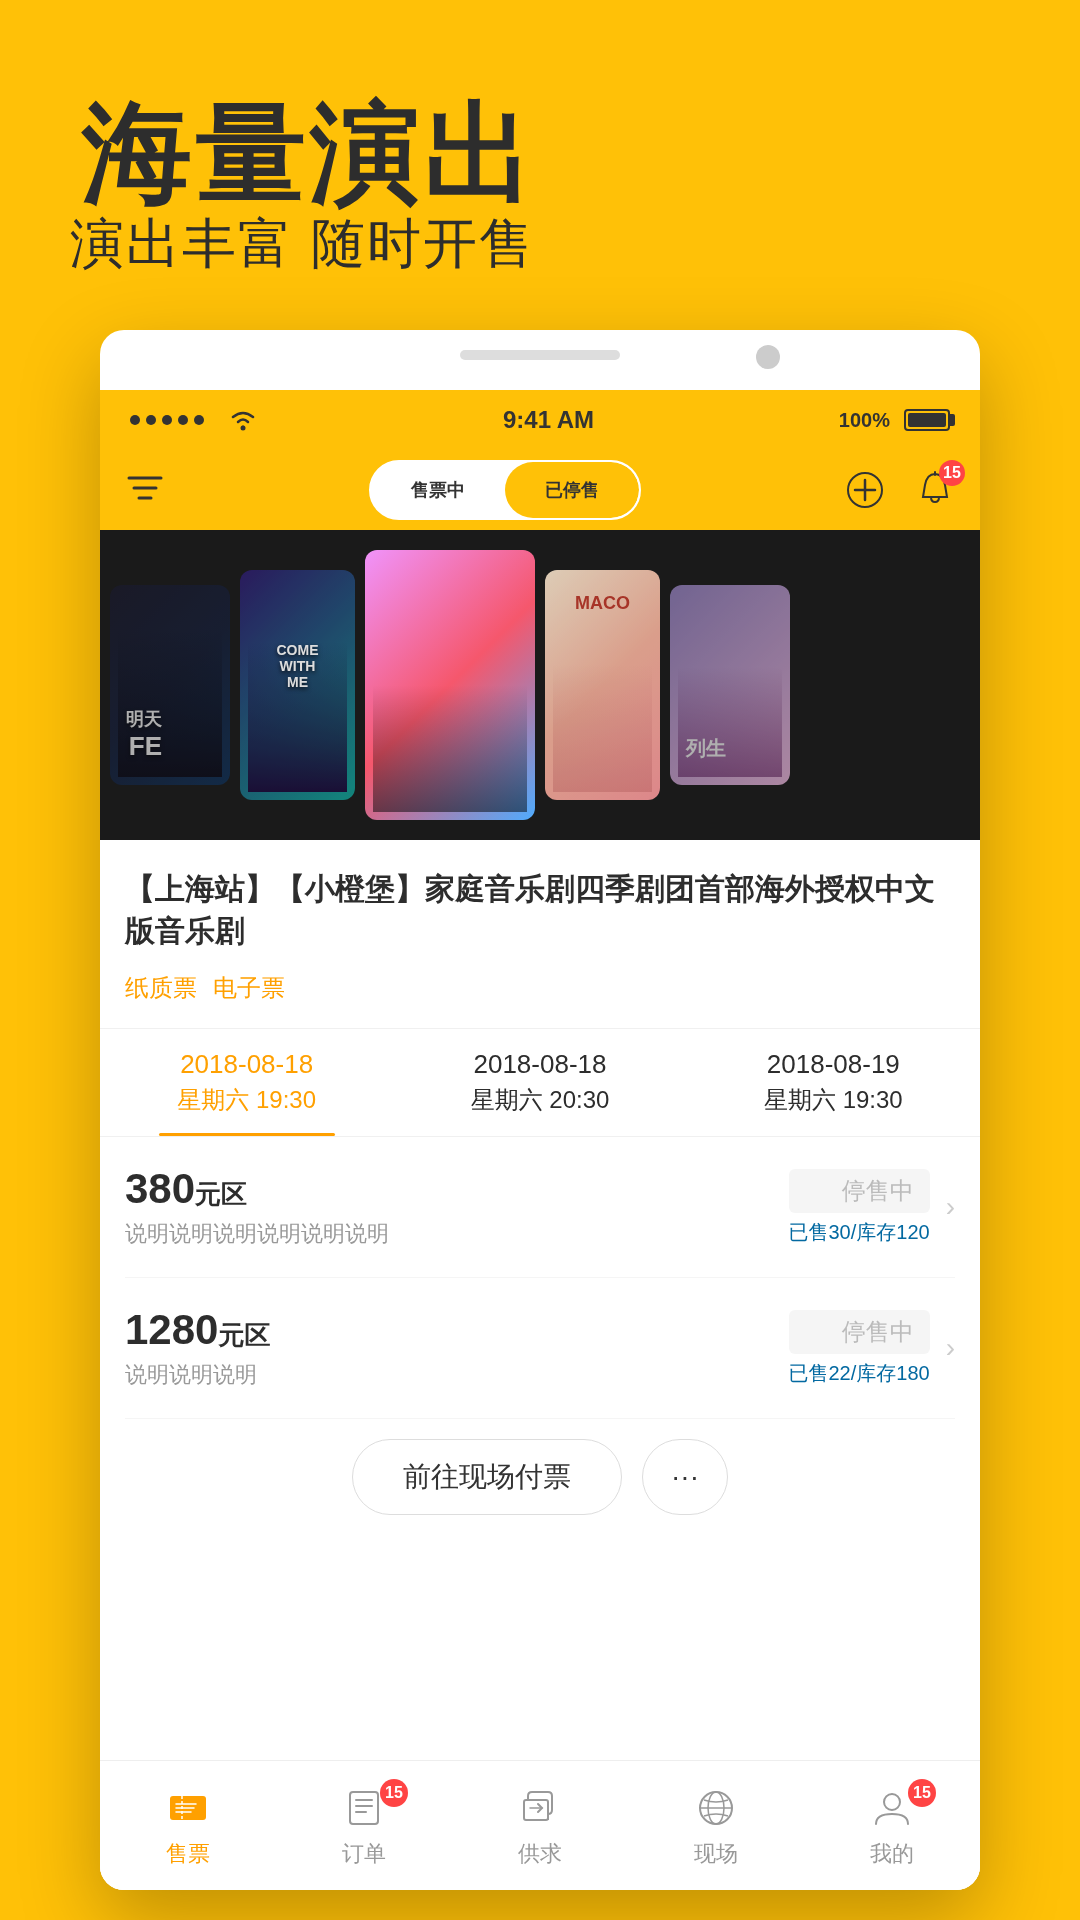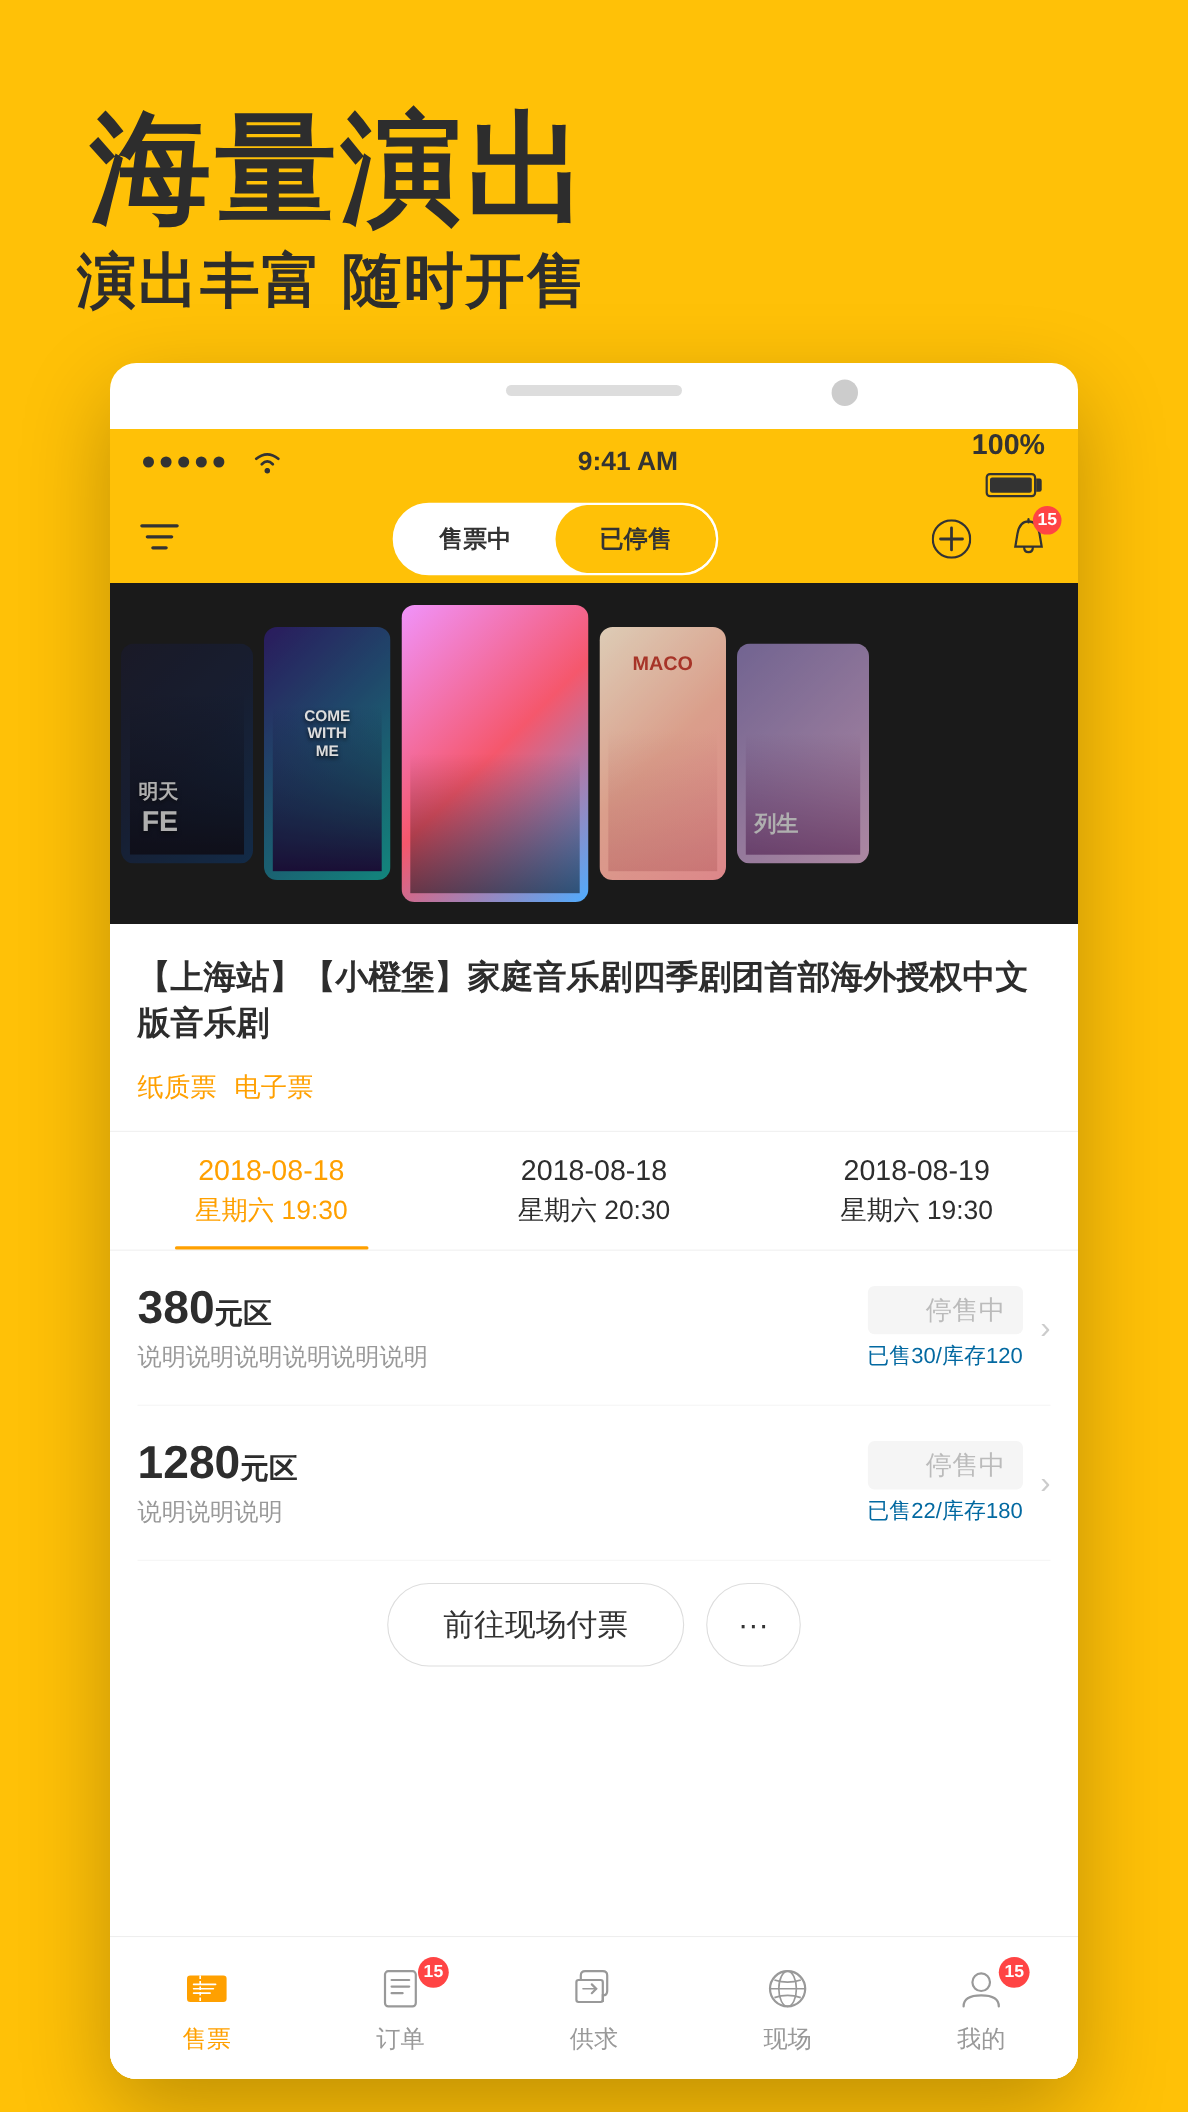--- a/index.html
+++ b/index.html
@@ -26,26 +26,25 @@
       top: 80px;
       left: 82px;
       font-size: 110px;
       font-weight: 900;
       color: #2d2d2d;
       letter-spacing: 4px;
     }
 
     .hero-subtitle {
       position: absolute;
-      top: 220px;
+      top: 208px;
       left: 70px;
       font-size: 54px;
       color: #2d2d2d;
       letter-spacing: 2px;
-      font-weight: bold;
     }
 
     
     .phone-mockup {
       position: absolute;
       top: 330px;
       left: 50%;
       transform: translateX(-50%);
       width: 880px;
       height: 1560px;
@@ -115,22 +114,21 @@
     .status-time {
       font-size: 24px;
       font-weight: 600;
       color: #333;
     }
 
     .status-right {
       display: flex;
       align-items: center;
       gap: 10px;
-      font-size: 26px;
-      flex-direction: column;
+      font-size: 20px;
     }
 
     .battery-icon {
       display: inline-block;
       width: 46px;
       height: 22px;
       border: 2px solid #333;
       border-radius: 4px;
       position: relative;
       margin-left: 4px;
@@ -175,21 +173,21 @@
     .tab-group {
       display: flex;
       background: #fff;
       border-radius: 40px;
       overflow: hidden;
       border: 2px solid #fff;
     }
 
     .tab-btn {
       padding: 16px 40px;
-      font-size: 22px;
+      font-size: 18px;
       font-weight: 600;
       border: none;
       cursor: pointer;
       border-radius: 40px;
     }
 
     .tab-btn.active {
       background: #fff;
       color: #333;
     }

